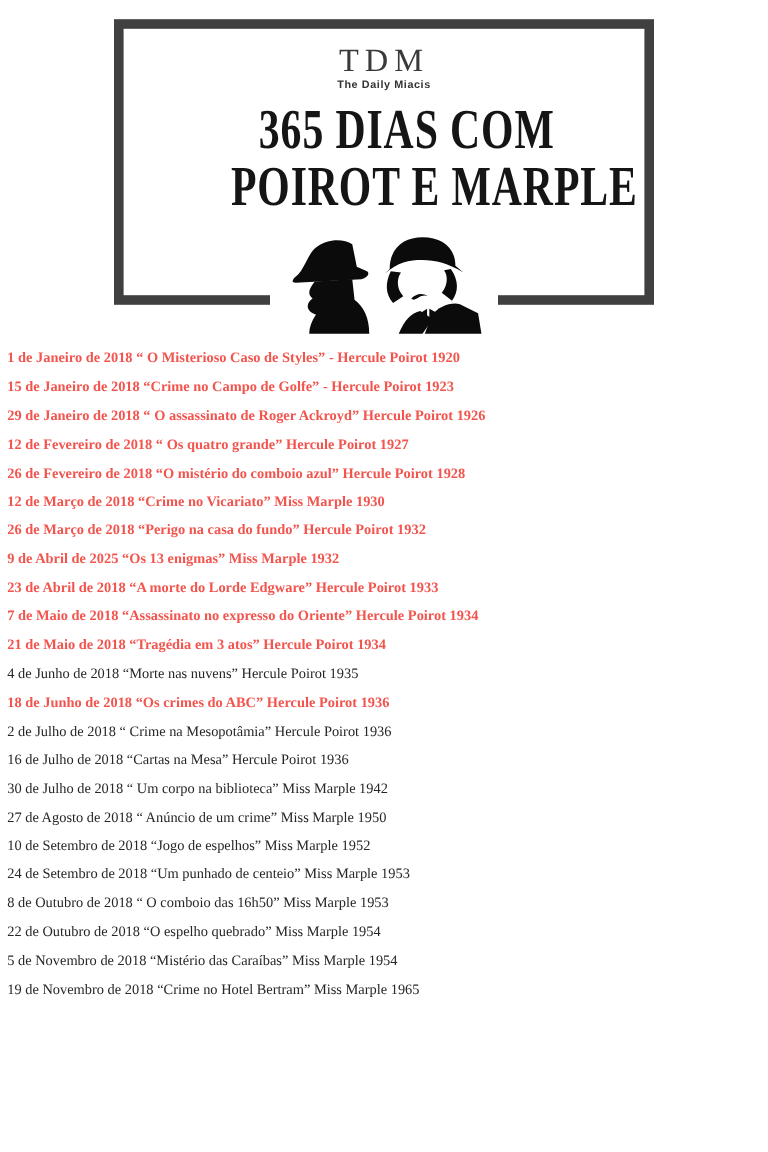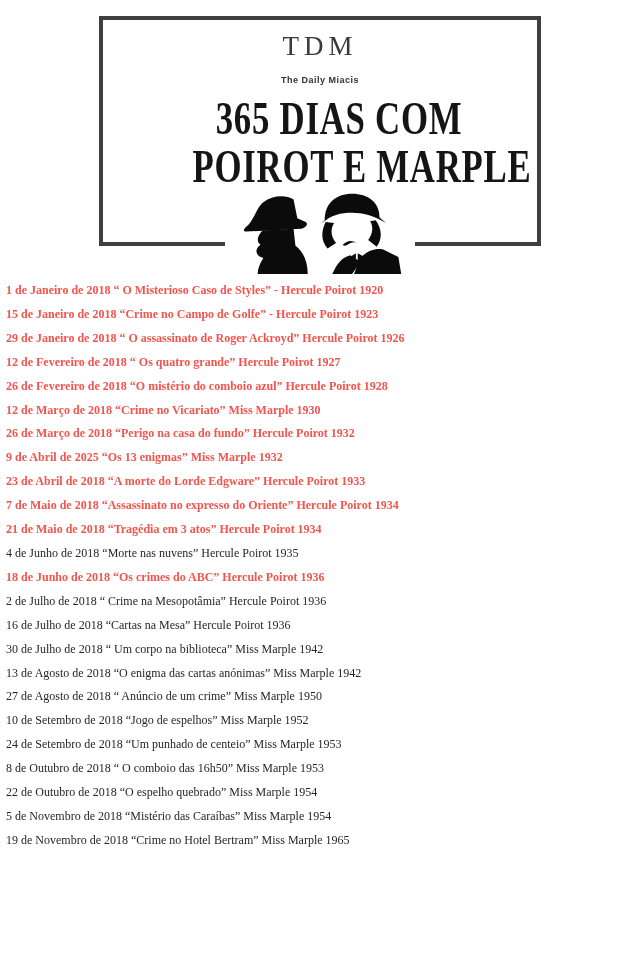--- a/index.html
+++ b/index.html
@@ -9,32 +9,32 @@
     font-family:"Liberation Serif","DejaVu Serif",serif;
     overflow:hidden;
   }
   .page{position:relative;width:640px;height:960px;background:#fff;}
 
   
   .header-box{
     position:relative;
     margin:16px auto 0;
     width:434px;height:222px;
-    border:4px solid #404040;
+    border:8px solid #404040;
     background:#fff;
     text-align:center;
   }
   .logo{margin-top:13px;line-height:1;}
   .monogram{
     font-family:"Liberation Serif","DejaVu Serif",serif;
     font-size:27px;font-weight:400;color:#3a3a3a;
     letter-spacing:5px;line-height:1;
   }
   .logo-sub{
-    margin-top:16px;
+    margin-top:2px;
     font-family:"Liberation Sans","DejaVu Sans",sans-serif;
     font-size:9px;font-weight:700;color:#333;letter-spacing:.5px;
   }
   .title{margin-top:9px;color:#151515;padding-left:38px;}
   .title-line{
     font-family:"Liberation Serif","DejaVu Serif",serif;
     font-weight:700;
     font-size:47px;
     line-height:48px;
     letter-spacing:1px;
@@ -117,21 +117,20 @@
       <p class="entry highlight">26 de Março de 2018 “Perigo na casa do fundo” Hercule Poirot 1932</p>
       <p class="entry highlight">9 de Abril de 2025 “Os 13 enigmas” Miss Marple 1932</p>
       <p class="entry highlight">23 de Abril de 2018 “A morte do Lorde Edgware” Hercule Poirot 1933</p>
       <p class="entry highlight">7 de Maio de 2018 “Assassinato no expresso do Oriente” Hercule Poirot 1934</p>
       <p class="entry highlight">21 de Maio de 2018 “Tragédia em 3 atos” Hercule Poirot 1934</p>
       <p class="entry">4 de Junho de 2018 “Morte nas nuvens” Hercule Poirot 1935</p>
       <p class="entry highlight">18 de Junho de 2018 “Os crimes do ABC” Hercule Poirot 1936</p>
       <p class="entry">2 de Julho de 2018 “ Crime na Mesopotâmia” Hercule Poirot 1936</p>
       <p class="entry">16 de Julho de 2018 “Cartas na Mesa” Hercule Poirot 1936</p>
       <p class="entry">30 de Julho de 2018 “ Um corpo na biblioteca” Miss Marple 1942</p>
-      <p class="entry">13 de Agosto de 2018 “O enigma das cartas anónimas” Miss Marple 1942</p>
       <p class="entry">27 de Agosto de 2018 “ Anúncio de um crime” Miss Marple 1950</p>
       <p class="entry">10 de Setembro de 2018 “Jogo de espelhos” Miss Marple 1952</p>
       <p class="entry">24 de Setembro de 2018 “Um punhado de centeio” Miss Marple 1953</p>
       <p class="entry">8 de Outubro de 2018 “ O comboio das 16h50” Miss Marple 1953</p>
       <p class="entry">22 de Outubro de 2018 “O espelho quebrado” Miss Marple 1954</p>
       <p class="entry">5 de Novembro de 2018 “Mistério das Caraíbas” Miss Marple 1954</p>
       <p class="entry">19 de Novembro de 2018 “Crime no Hotel Bertram” Miss Marple 1965</p>
     </div>
 
 </div>

